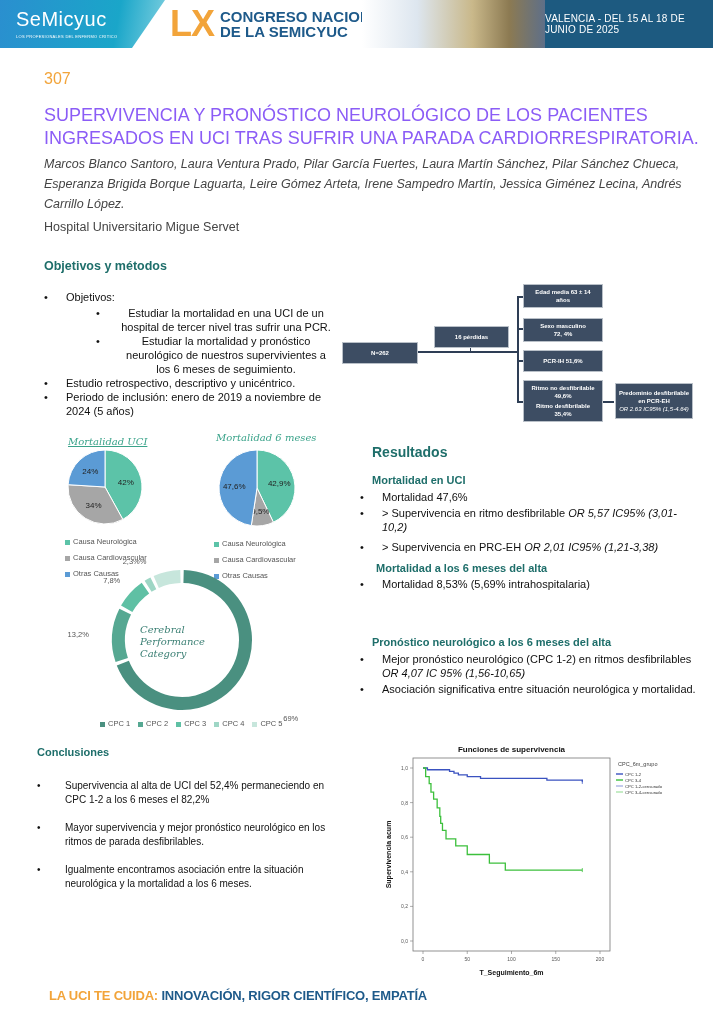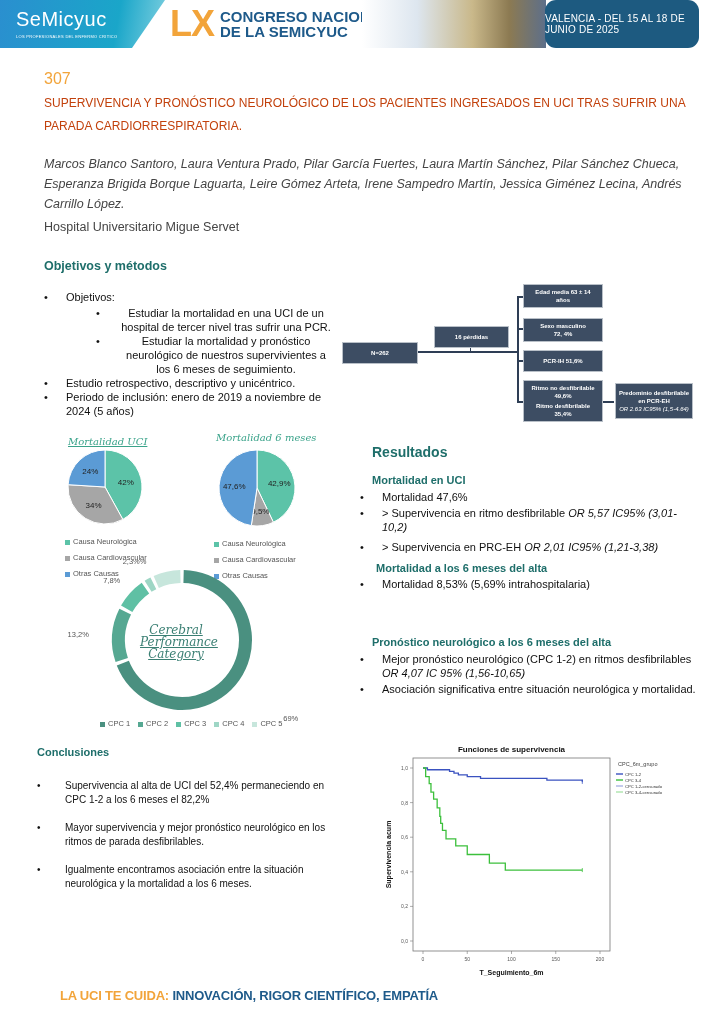--- a/index.html
+++ b/index.html
@@ -5,23 +5,23 @@
   * { box-sizing: border-box; margin: 0; padding: 0; }
   body { width: 724px; height: 1024px; background: #fff; font-family: "Liberation Sans", sans-serif; position: relative; overflow: hidden; color: #222; }
   .header { position: absolute; left: 0; top: 0; width: 724px; height: 48px; display: flex; }
   .hdr-left { width: 165px; height: 48px; background: linear-gradient(100deg, #2a8fcf 0%, #1aa6c9 70%, #7fd0e0 100%); clip-path: polygon(0 0, 100% 0, 80% 100%, 0 100%); position: relative; }
   .logo { position: absolute; left: 16px; top: 8px; color: #fff; font-size: 20px; letter-spacing: 0.5px; }
   .logo-sub { position: absolute; left: 16px; top: 34px; color: #fff; font-size: 4px; letter-spacing: 0.3px; }
   .hdr-mid { position: absolute; left: 170px; top: 4px; display: flex; align-items: center; gap: 6px; }
   .lx { color: #f2a43a; font-size: 36px; font-weight: bold; letter-spacing: -1px; line-height: 40px; }
   .congreso { color: #1e5a8a; font-size: 15px; line-height: 15px; font-weight: bold; }
   .hdr-photo { position: absolute; left: 362px; top: 0; width: 184px; height: 48px; background: linear-gradient(90deg, #fff 0%, #dde6ef 30%, #c9b88a 60%, #8c7a52 80%, #5d6f8a 100%); }
-  .hdr-right { position: absolute; left: 545px; top: 0; width: 154px; height: 48px; background: #1d5a80; color: #fff; font-size: 10px; display: flex; align-items: center; justify-content: center; letter-spacing: 0.2px; border-radius: 11px; }
+  .hdr-right { position: absolute; left: 545px; top: 0; width: 168px; height: 48px; background: #1d5a80; color: #fff; font-size: 10px; display: flex; align-items: center; justify-content: center; letter-spacing: 0.2px; }
   .num { position: absolute; left: 44px; top: 70px; color: #f2a43a; font-size: 16px; }
-  .title { position: absolute; left: 44px; top: 92px; width: 660px; color: #c2410c; font-size: 12px; line-height: 23px; }
+  .title { position: absolute; left: 44px; top: 104px; width: 660px; color: #8b5cf6; font-size: 18px; line-height: 23px; }
   .authors { position: absolute; left: 44px; top 0; top: 154px; width: 670px; color: #444; font-size: 12.5px; font-style: italic; line-height: 20px; }
   .hospital { position: absolute; left: 44px; top: 220px; color: #444; font-size: 12.5px; }
   .sec-h { color: #1e6e6a; font-weight: bold; font-size: 12.5px; }
   .obj-h { position: absolute; left: 44px; top: 259px; }
   ul.bl { list-style: none; }
   ul.bl li { position: relative; padding-left: 22px; font-size: 11px; line-height: 14px; color: #111; }
   ul.bl li::before { content: "•"; position: absolute; left: 0; top: 0; }
   .obj-list { position: absolute; left: 44px; top: 290px; width: 290px; }
   .obj-list ul.sub { margin-left: 30px; }
   .flow { position: absolute; left: 0; top: 0; }
@@ -29,21 +29,21 @@
   .line { position: absolute; background: #2e3e55; }
   .pie-title { position: absolute; color: #3aa38a; font-family: "DejaVu Serif", serif; font-style: italic; font-size: 10px; }
   .legend { position: absolute; font-size: 7.5px; color: #555; line-height: 16px; }
   .sw { display: inline-block; width: 5px; height: 5px; margin-right: 3px; vertical-align: middle; }
   .res-h { position: absolute; left: 372px; top: 444px; font-size: 14px; }
   .sub-h { position: absolute; font-size: 11px; }
   .res-list { position: absolute; left: 360px; width: 340px; }
   .concl-h { position: absolute; left: 37px; top: 746px; font-size: 11px; }
   .concl-list { position: absolute; left: 37px; top: 779px; width: 300px; }
   .concl-list li { padding-left: 28px !important; margin-bottom: 14px; font-size: 10px !important; line-height: 14px !important; }
-  .footer { position: absolute; left: 44px; top: 988px; font-size: 13px; font-weight: bold; letter-spacing: -0.2px; padding-left: 16px; }
+  .footer { position: absolute; left: 33px; top: 988px; font-size: 13px; font-weight: bold; letter-spacing: -0.2px; padding-left: 16px; }
   .footer .a { color: #f2a43a; }
   .footer .b { color: #1e5a8a; }
   svg text { font-family: "Liberation Sans", sans-serif; }
 </style>
 </head>
 <body>
 
 <div class="header">
   <div class="hdr-left">
     <div class="logo">SeMicyuc</div>
@@ -154,21 +154,21 @@
     <text x="230.74519934219649" y="161.2710841747072" font-size="7.5" text-anchor="middle" fill="#555">69%</text>
     <path d="M55.585063536093045,102.11461540464137 A70,70 0 0 1 59.39479431459683,48.68565470765255 L71.02147537045741,54.501175976231366 A57,57 0 0 0 67.91926602224719,98.00761540092226 Z" fill="#56a892"></path>
     <text x="18.21273168493984" y="77.0255821789805" font-size="7.5" text-anchor="middle" fill="#555">13,2%</text>
     <path d="M61.03809948358986,45.59583331299371 A70,70 0 0 1 81.70126152943878,22.763545902272135 L89.18531295968586,33.393173091850166 A57,57 0 0 0 72.35959529378032,51.98517855486631 Z" fill="#5fc0a4"></path>
     <text x="51.71829379084102" y="22.635214258581563" font-size="7.5" text-anchor="middle" fill="#555">7,8%</text>
     <path d="M84.61225488674214,20.820979094394758 A70,70 0 0 1 90.42762621255082,17.524523103656172 L96.29106705879138,29.127111670120023 A57,57 0 0 0 91.5556932649186,31.811368691150015 Z" fill="#9ed6c5"></path>
     <text x="74.57668212801553" y="3.923952375100825" font-size="7.5" text-anchor="middle" fill="#555">2,3%%</text>
     <path d="M93.58955589356668,16.02464016767683 A70,70 0 0 1 120.25018228597004,10.021873860700822 L120.57514843286131,23.017811572284955 A57,57 0 0 0 98.86578122761858,27.90577842225113 Z" fill="#c7e6dc"></path>
     <text x="103.54890640884881" y="-4.948503008234255" font-size="7.5" text-anchor="middle" fill="#555">7%</text>
   </svg>
-<div style="position:absolute;left:140px;top:624px;width:72px;text-align:center;color:#3a7f73;font-family:'DejaVu Serif',serif;font-style:italic;font-size:12px;line-height:12px;text-decoration:underline;">Cerebral Performance Category</div>
+<div style="position:absolute;left:140px;top:624px;width:72px;color:#3a7f73;font-family:'DejaVu Serif',serif;font-style:italic;font-size:10px;line-height:12px;">Cerebral Performance Category</div>
 <div class="legend" style="left:100px;top:716px;display:flex;gap:8px;">
   <span><span class="sw" style="background:#4a9080"></span><span>CPC 1</span></span>
   <span><span class="sw" style="background:#56a892"></span><span>CPC 2</span></span>
   <span><span class="sw" style="background:#5fc0a4"></span><span>CPC 3</span></span>
   <span><span class="sw" style="background:#9ed6c5"></span><span>CPC 4</span></span>
   <span><span class="sw" style="background:#c7e6dc"></span><span>CPC 5</span></span>
 </div>
 
 <div class="sec-h res-h">Resultados</div>
 <div class="sec-h sub-h" style="left:372px;top:474px;">Mortalidad en UCI</div>

